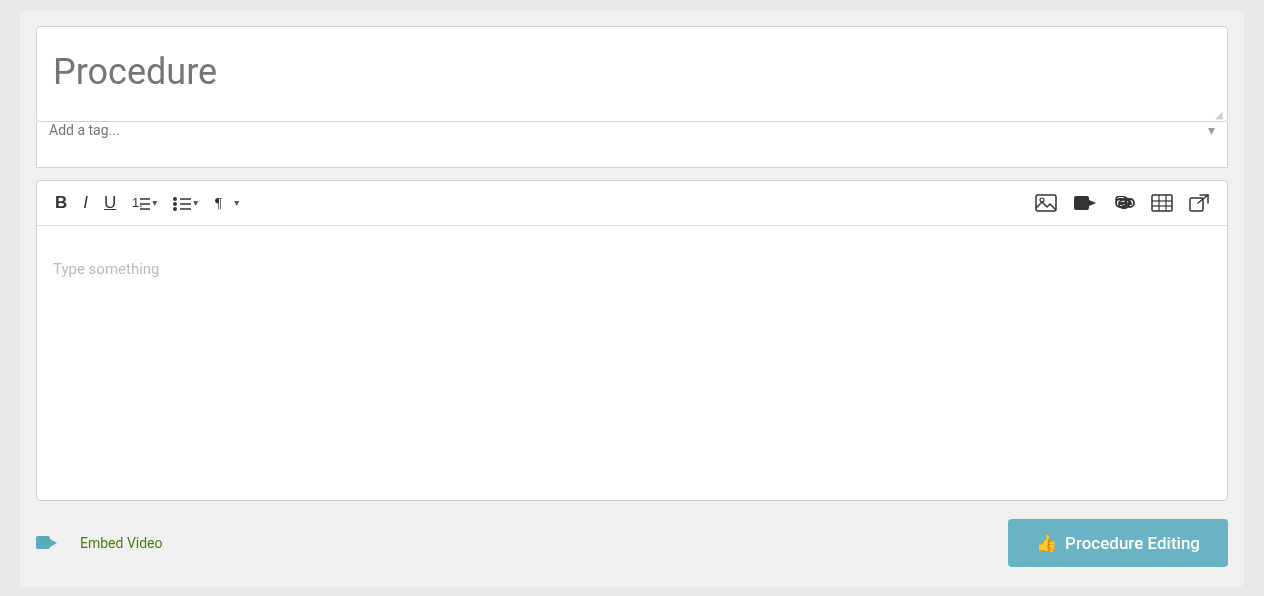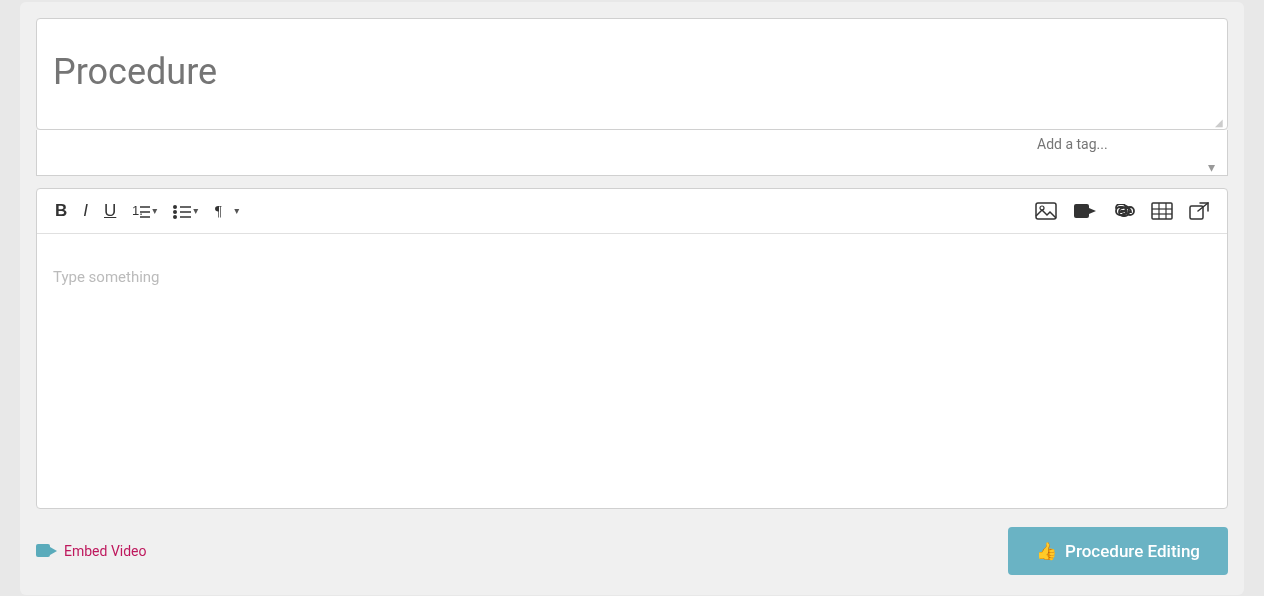--- a/index.html
+++ b/index.html
@@ -33,21 +33,21 @@
       position: relative;
     }
 
     .title-input {
       width: 100%;
       border: none;
       outline: none;
       font-size: 36px;
       font-weight: 400;
       color: #0f172a;
-      padding: 32px 16px;
+      padding: 24px 16px;
       border-radius: 4px;
       resize: none;
       background: transparent;
       font-family: inherit;
     }
 
     .title-resize-handle {
       position: absolute;
       bottom: 2px;
       right: 2px;
@@ -56,25 +56,24 @@
       cursor: se-resize;
       color: #ccc;
       font-size: 10px;
     }
 
     .tag-area {
       background-color: #ffffff;
       border: 1px solid #d0d0d0;
       border-top: none;
       display: flex;
-      align-items: flex-end;
+      align-items: flex-start;
       padding: 0 12px;
       height: 46px;
       margin-bottom: 12px;
-      flex-direction: column;
     }
 
     .tag-input {
       flex: 1;
       border: none;
       outline: none;
       font-size: 14px;
       color: #999;
       background: transparent;
       font-family: inherit;
@@ -287,21 +286,21 @@
     </div>
   </div>
 
   <div class="bottom-bar">
 
     <button class="embed-video-btn">
       <svg width="22" height="16" viewBox="0 0 22 16" fill="none">
         <rect x="0" y="1" width="14" height="13" rx="2" fill="#5aabbb"></rect>
         <polygon points="14,4 21,8 14,12" fill="#5aabbb"></polygon>
       </svg>
-      <span style="color:#be185d;">Embed Video</span>
+      <span style="color:#4d7c0f;margin-left:16px;">Embed Video</span>
     </button>
 
     <button class="finished-editing-btn">
       <span>👍</span>
       <span>Procedure Editing</span>
     </button>
 
   </div>
 
 </div>

